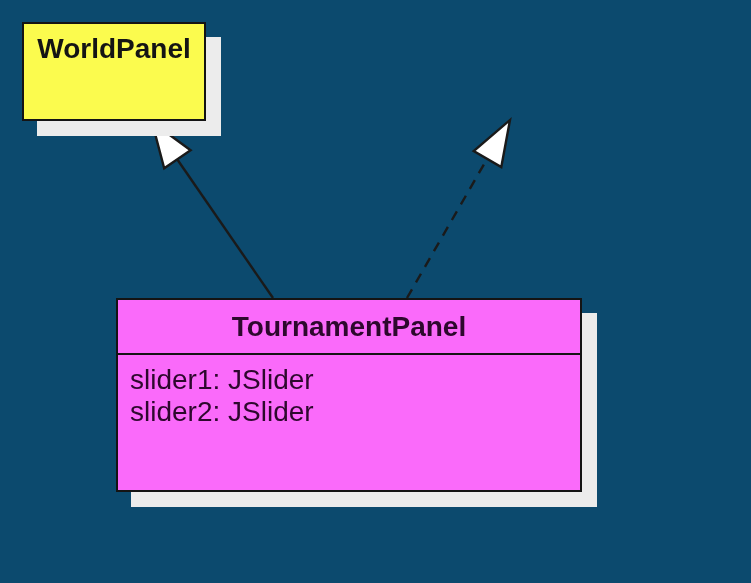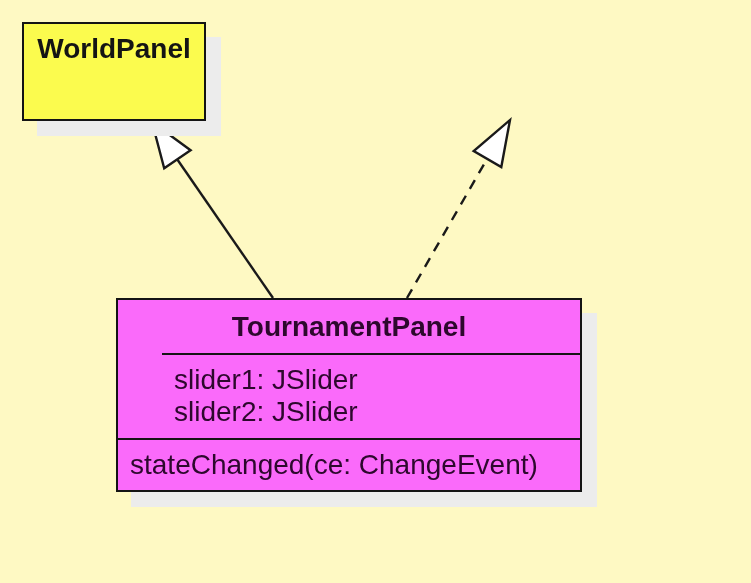--- a/index.html
+++ b/index.html
@@ -5,21 +5,21 @@
   html, body {
     margin: 0;
     padding: 0;
     background: #ffffff;
     font-family: "Liberation Sans", sans-serif;
   }
   .canvas {
     position: relative;
     width: 751px;
     height: 583px;
-    background: #fef9c3;
+    background: #0c4a6e;
     overflow: hidden;
   }
   .connectors {
     position: absolute;
     left: 0;
     top: 0;
     width: 751px;
     height: 583px;
   }
   .conn-line {
@@ -97,21 +97,20 @@
     font-size: 28px;
     border-radius: 7px;
   }
   .tournamentpanel .tp-attrs {
     border-top: 2px solid #141414;
     box-sizing: border-box;
     flex: 1;
     padding: 9px 13px 0 12px;
     font-size: 28px;
     line-height: 1.14;
-    margin-left: 44px;
   }
   .tournamentpanel .tp-ops {
     border-top: 2px solid #141414;
     box-sizing: border-box;
     height: 52px;
     display: flex;
     align-items: center;
     padding-left: 12px;
     font-size: 28px;
   }
@@ -136,18 +135,15 @@
     <div class="cls-name">WorldPanel</div>
   </div>
 
 
   <div class="uml-class tournamentpanel">
     <div class="tp-title">TournamentPanel</div>
     <div class="tp-attrs">
       <div>slider1: JSlider</div>
       <div>slider2: JSlider</div>
     </div>
-    <div class="tp-ops">
-      <div>stateChanged(ce: ChangeEvent)</div>
-    </div>
   </div>
 
 </div>
 
 </body></html>

